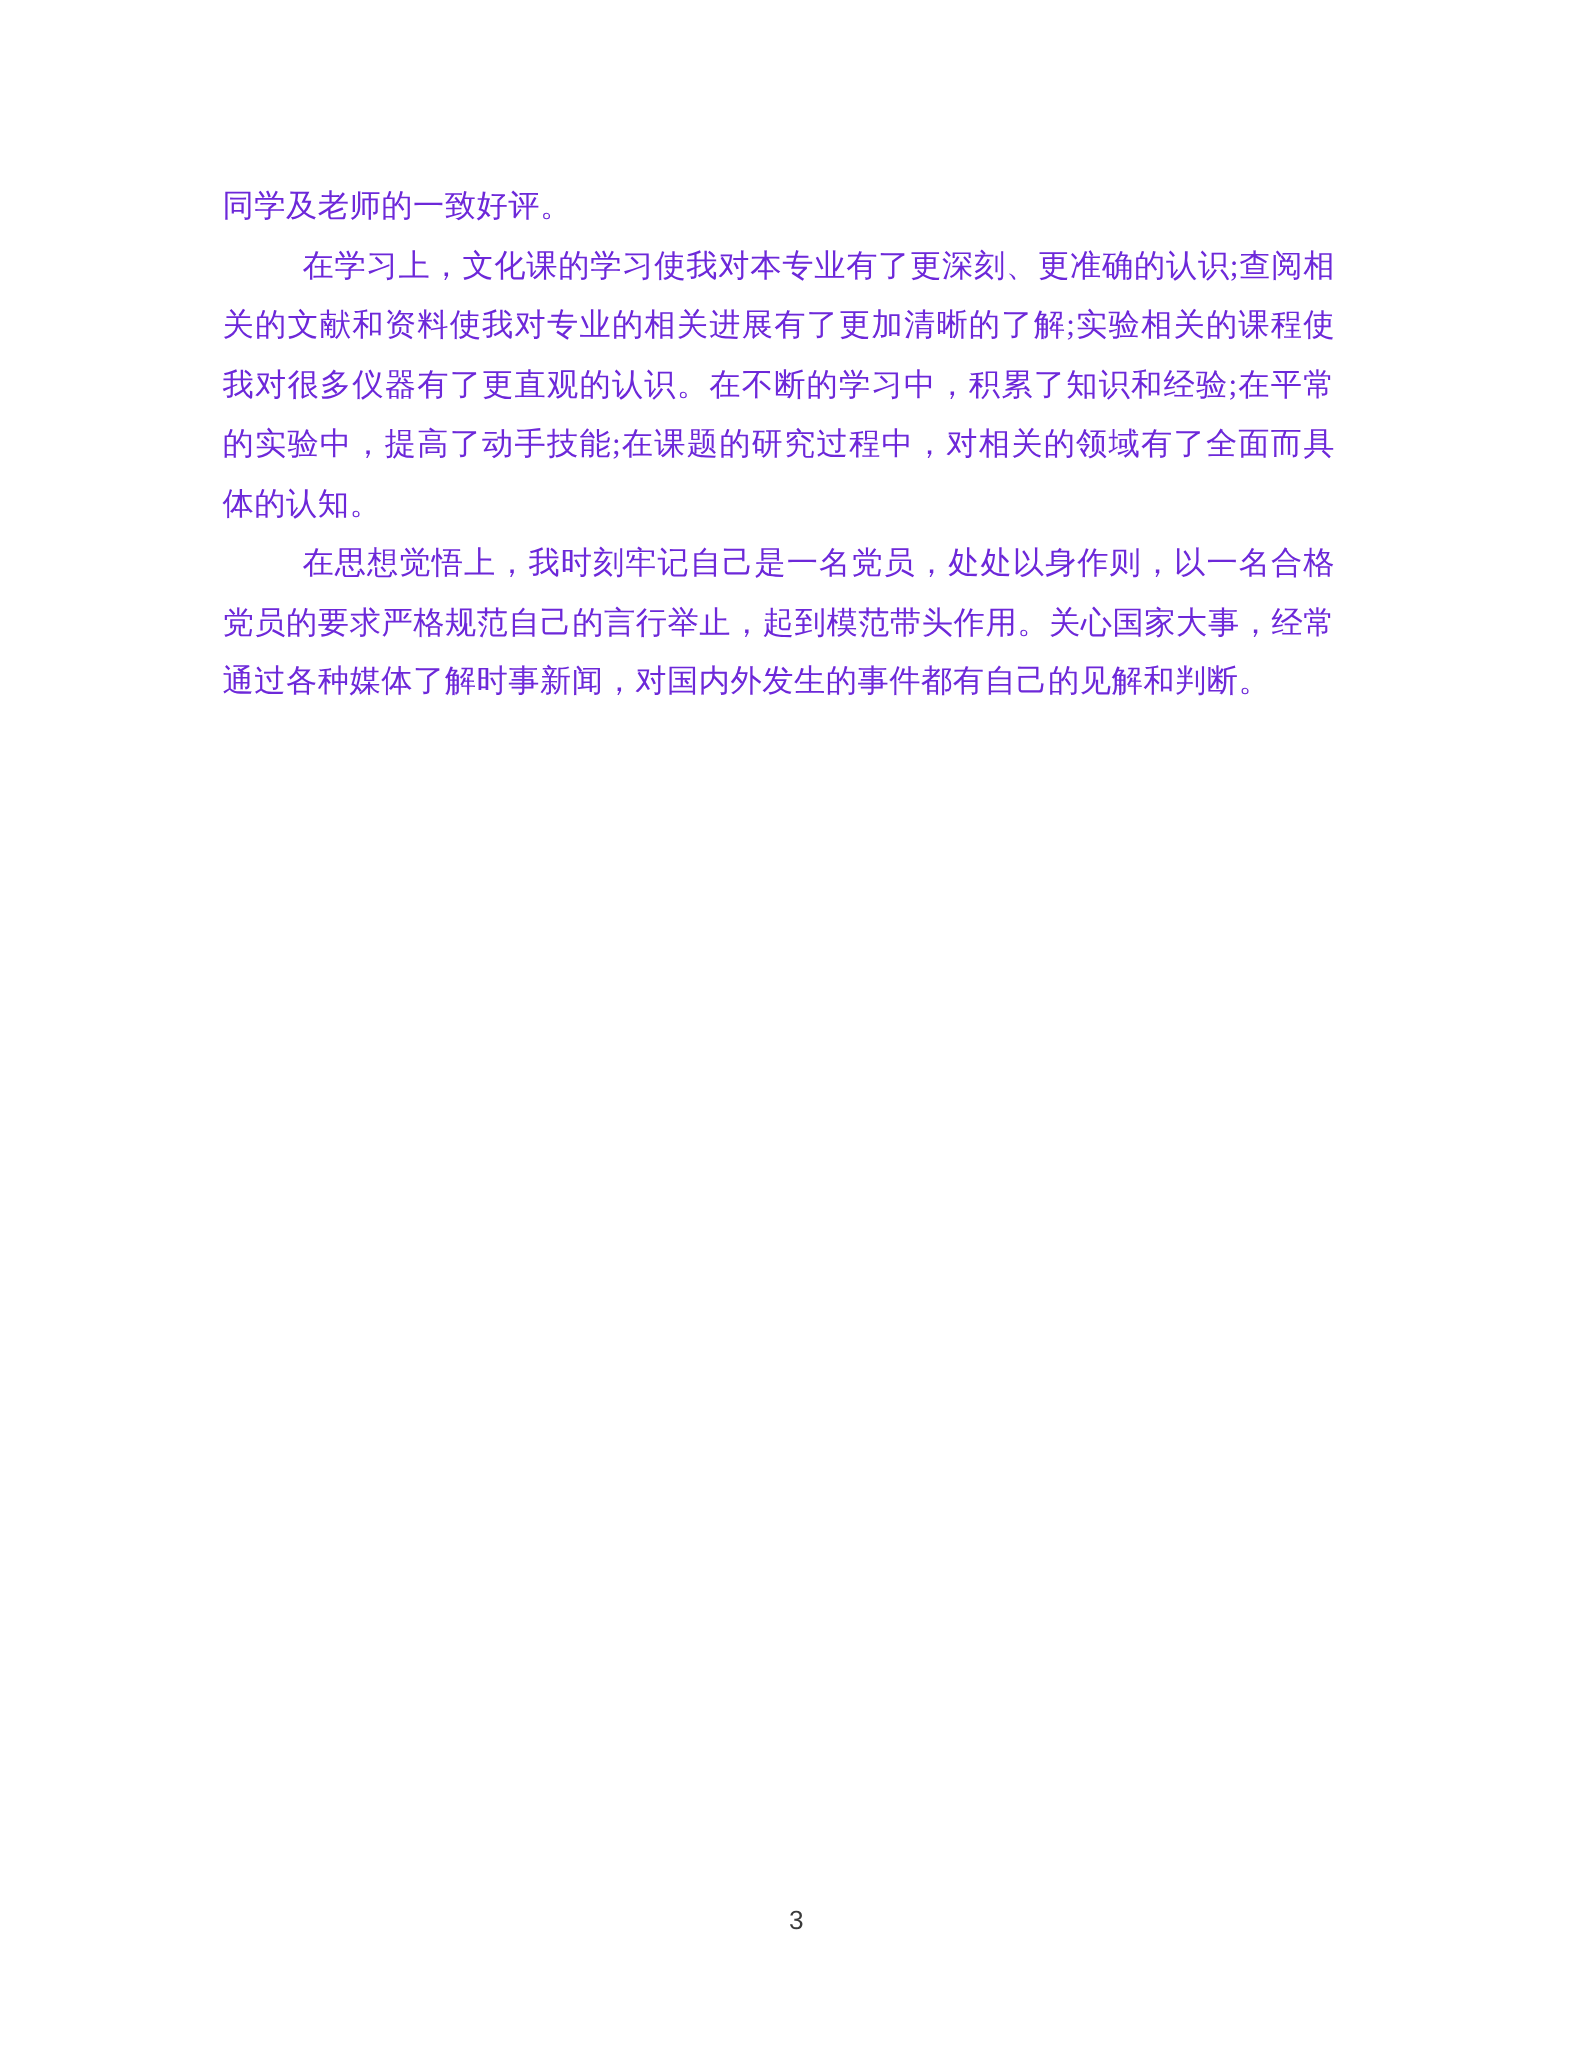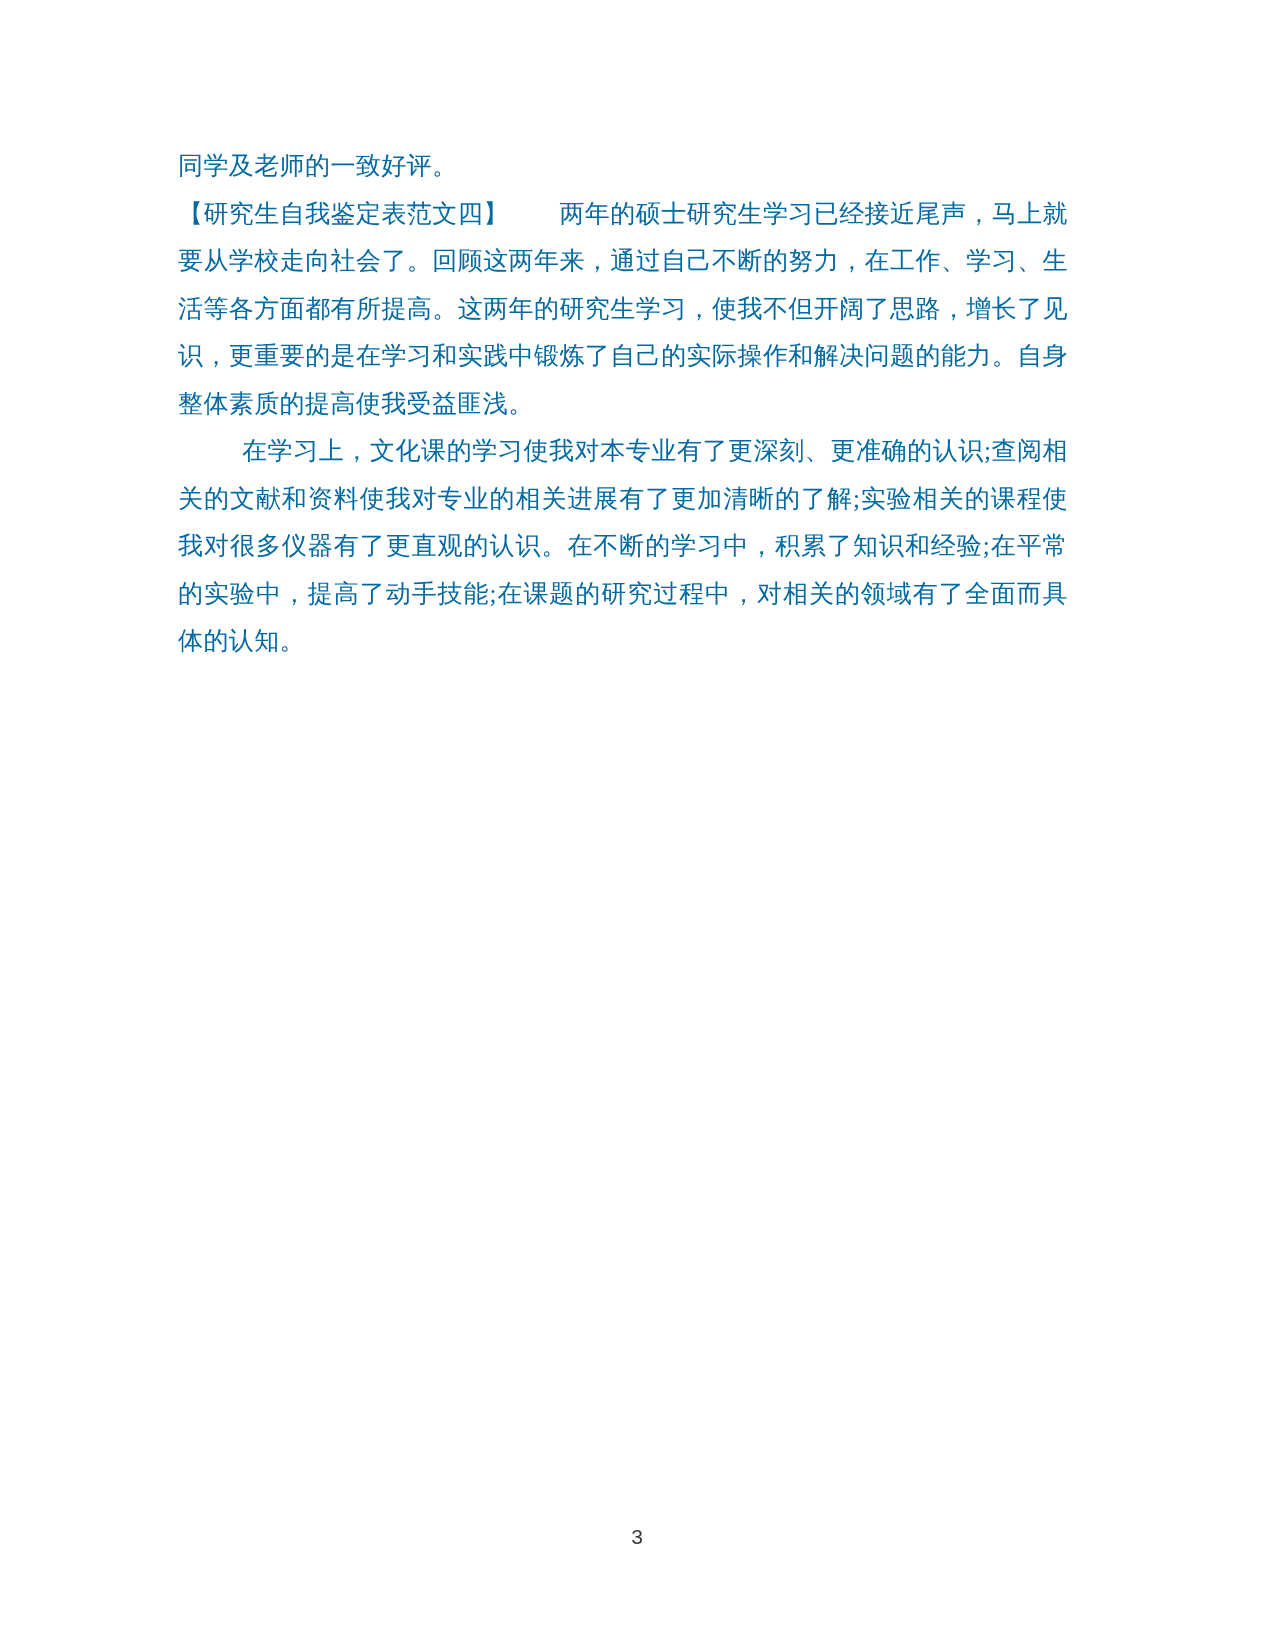--- a/index.html
+++ b/index.html
@@ -23,21 +23,21 @@
     position: absolute;
     left: 178px;
     top: 142px;
     width: 890px;
   }
   .para {
     margin: 0;
     padding: 0;
     font-size: 25px;
     line-height: 47.5px;
-    color: #0369a1;
+    color: #6d28d9;
     letter-spacing: 0.4px;
     text-align: justify;
     text-justify: inter-character;
     word-break: break-all;
     line-break: anywhere;
   }
   .para.indent {
     text-indent: 64px;
   }
   .page-number {
@@ -51,17 +51,17 @@
     color: #3a3a3a;
     font-family: "Liberation Sans", sans-serif;
   }
 </style>
 </head>
 <body>
 
 <div class="page">
   <div class="content">
     <p class="para">同学及老师的一致好评。</p>
-    <p class="para">【研究生自我鉴定表范文四】　　两年的硕士研究生学习已经接近尾声，马上就要从学校走向社会了。回顾这两年来，通过自己不断的努力，在工作、学习、生活等各方面都有所提高。这两年的研究生学习，使我不但开阔了思路，增长了见识，更重要的是在学习和实践中锻炼了自己的实际操作和解决问题的能力。自身整体素质的提高使我受益匪浅。</p>
     <p class="para indent">在学习上，文化课的学习使我对本专业有了更深刻、更准确的认识;查阅相关的文献和资料使我对专业的相关进展有了更加清晰的了解;实验相关的课程使我对很多仪器有了更直观的认识。在不断的学习中，积累了知识和经验;在平常的实验中，提高了动手技能;在课题的研究过程中，对相关的领域有了全面而具体的认知。</p>
+    <p class="para indent">在思想觉悟上，我时刻牢记自己是一名党员，处处以身作则，以一名合格党员的要求严格规范自己的言行举止，起到模范带头作用。关心国家大事，经常通过各种媒体了解时事新闻，对国内外发生的事件都有自己的见解和判断。</p>
   </div>
   <div class="page-number">3</div>
 </div>
 
 </body></html>

